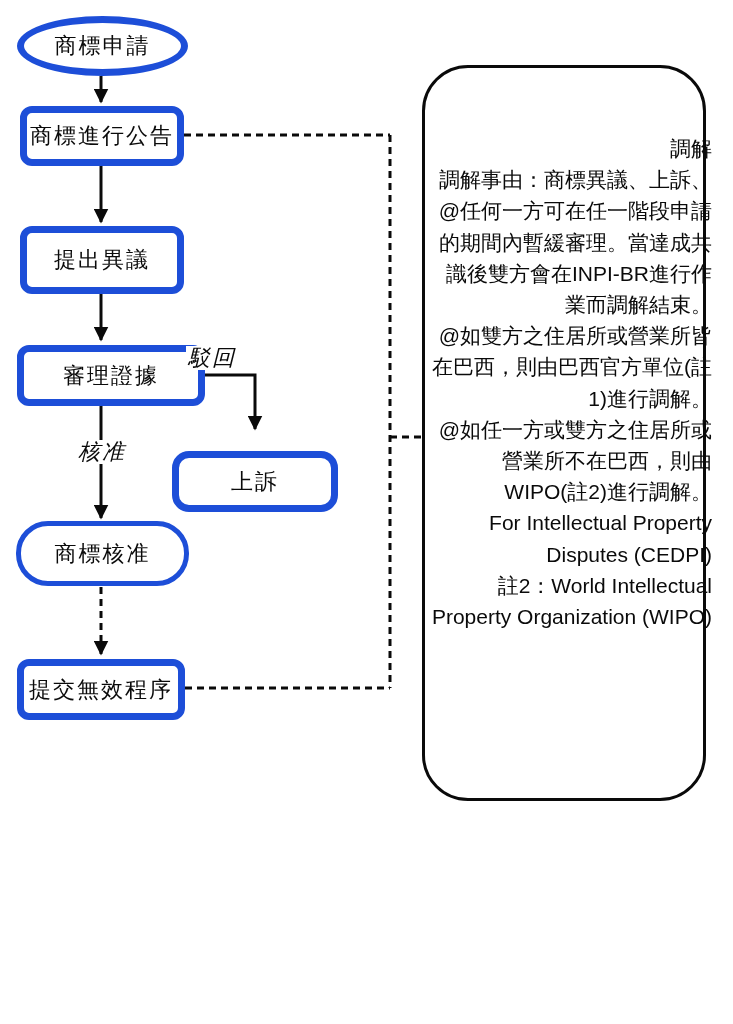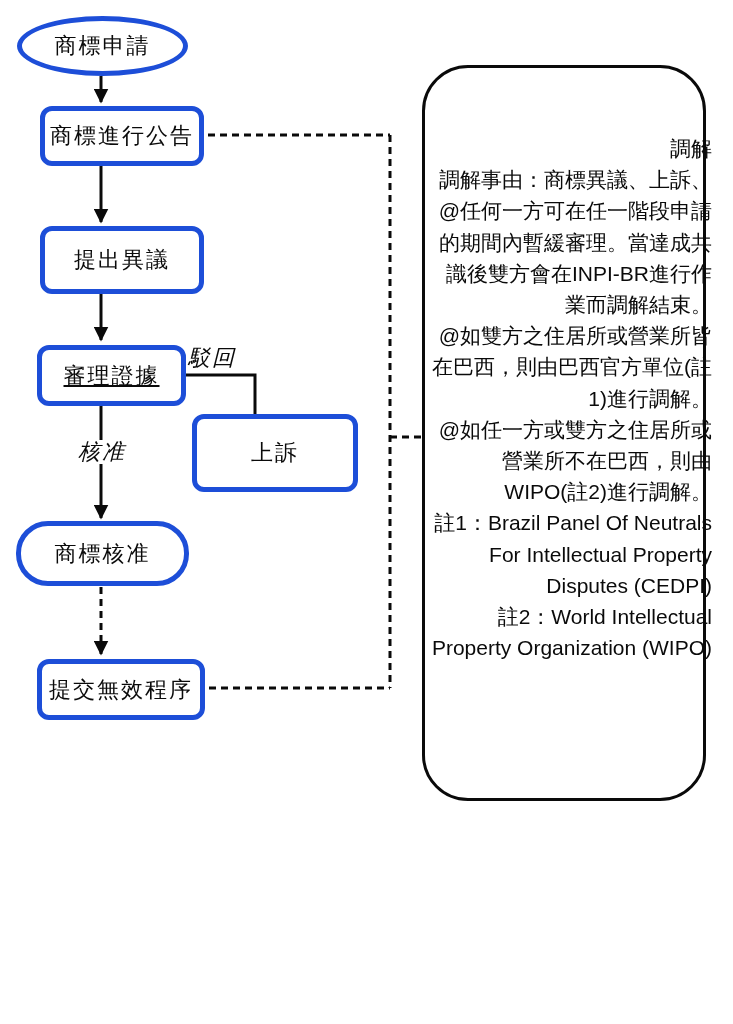--- a/index.html
+++ b/index.html
@@ -14,30 +14,30 @@
   }
   svg.edges {
     position: absolute;
     left: 0; top: 0;
     width: 733px; height: 1024px;
   }
   .node {
     position: absolute;
     box-sizing: border-box;
     background: #ffffff;
-    border: 5px solid #1d4ed8;
+    border: 7px solid #1d4ed8;
     display: flex;
     align-items: center;
     justify-content: center;
     font-size: 22px;
     letter-spacing: 2px;
     white-space: nowrap;
     text-align: center;
   }
-  .rect { border-radius: 12px; margin-left: 20px; }
+  .rect { border-radius: 12px; }
   .ellipse { border-radius: 50%; }
   .stadium { border-radius: 32px; border-width: 5px; }
   .edge-label {
     position: absolute;
     background: #ffffff;
     font-size: 22px;
     letter-spacing: 2px;
     line-height: 24px;
     padding: 0 2px;
     white-space: nowrap;
@@ -93,25 +93,25 @@
     </div>
 
   <div class="node rect" style="left:20px; top:106px; width:164px; height:60px;">
       <span>商標進行公告</span>
     </div>
 
   <div class="node rect" style="left:20px; top:226px; width:164px; height:68px;">
       <span>提出異議</span>
     </div>
 
-  <div class="node rect" style="left:17px; top:345px; width:149px; height:61px;text-decoration:underline;">
+  <div class="node rect" style="left:17px; top:345px; width:188px; height:61px;">
       <span>審理證據</span>
     </div>
 
-  <div class="node rect" style="left:172px; top:414px; width:166px; height:78px;">
+  <div class="node rect" style="left:172px; top:451px; width:166px; height:61px;border-radius:17px;">
       <span>上訴</span>
     </div>
 
   <div class="node ellipse stadium" style="left:16px; top:521px; width:173px; height:65px;">
       <span>商標核准</span>
     </div>
 
   <div class="node rect" style="left:17px; top:659px; width:168px; height:61px;border-radius:12px;">
       <span>提交無效程序</span>
     </div>
@@ -126,20 +126,19 @@
     <div class="panel-line">@任何一方可在任一階段申請</div>
     <div class="panel-line">的期間內暫緩審理。當達成共</div>
     <div class="panel-line">識後雙方會在INPI-BR進行作</div>
     <div class="panel-line">業而調解結束。</div>
     <div class="panel-line">@如雙方之住居所或營業所皆</div>
     <div class="panel-line">在巴西，則由巴西官方單位(註</div>
     <div class="panel-line">1)進行調解。</div>
     <div class="panel-line">@如任一方或雙方之住居所或</div>
     <div class="panel-line">營業所不在巴西，則由</div>
     <div class="panel-line">WIPO(註2)進行調解。</div>
-    <div class="panel-line">註1：Brazil Panel Of Neutrals</div>
     <div class="panel-line">For Intellectual Property</div>
     <div class="panel-line">Disputes (CEDPI)</div>
     <div class="panel-line">註2：World Intellectual</div>
     <div class="panel-line">Property Organization (WIPO)</div>
   </div>
 
 </div>
 
 </body></html>

